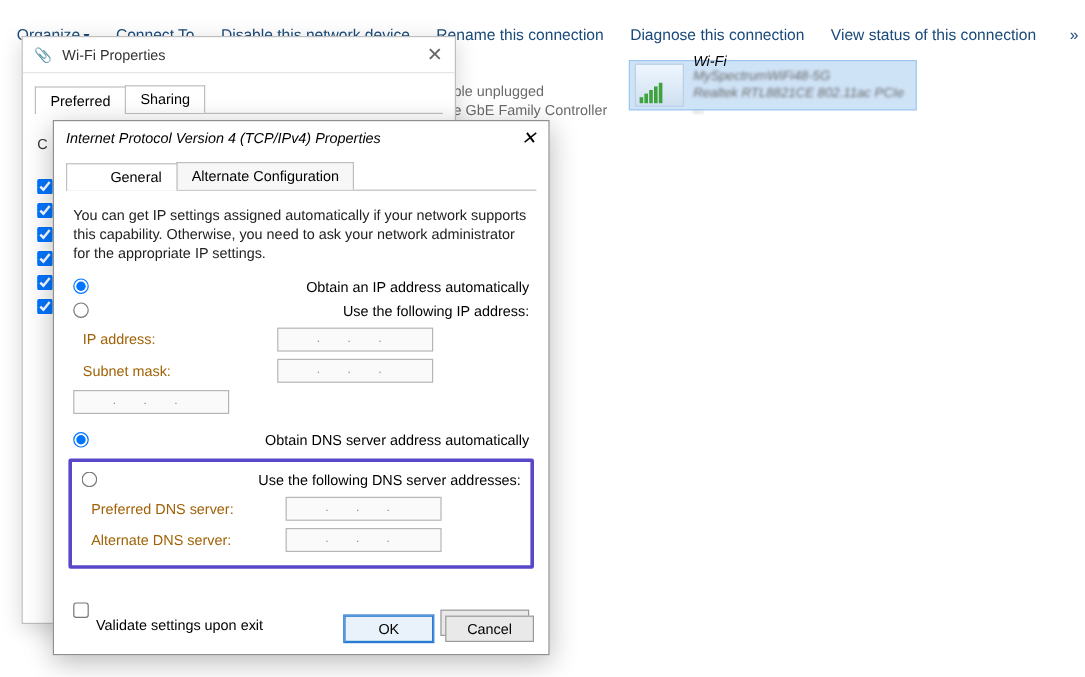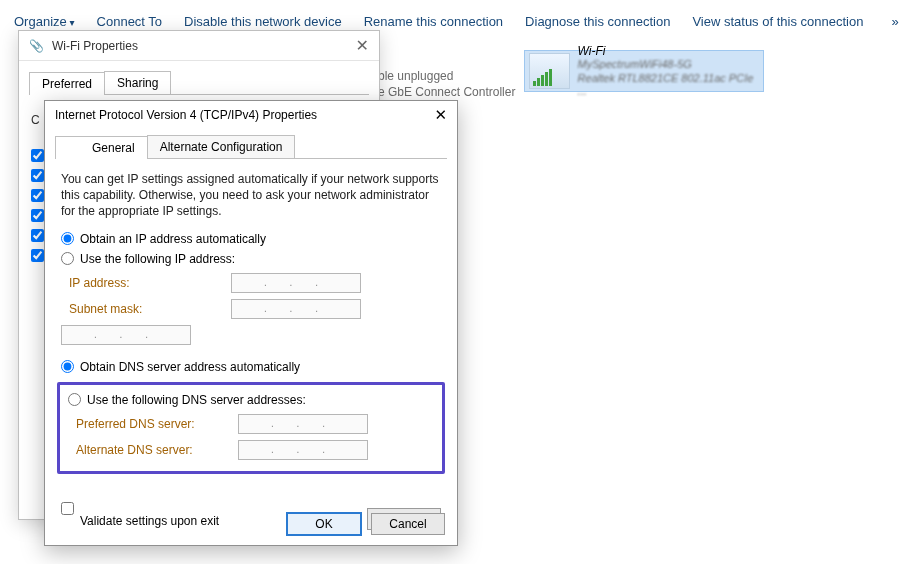--- a/index.html
+++ b/index.html
@@ -1,19 +1,19 @@
 <!DOCTYPE html>
 <html><head>
 <meta charset="utf-8">
 <style>
 * { box-sizing: border-box; margin: 0; padding: 0; font-family: "Segoe UI", Tahoma, sans-serif; }
 body { background: #fff; width: 904px; height: 564px; position: relative; overflow: hidden; font-size: 12px; color: #000; }
 
 
-.toolbar { position: absolute; top: 14px; left: 14px; right: 10px; height: 22px; display: flex; gap: 22px; color: #1a4a7a; font-size: 13px; align-items: flex-start; }
+.toolbar { position: absolute; top: 14px; left: 14px; right: 10px; height: 22px; display: flex; gap: 22px; color: #1a4a7a; font-size: 13px; align-items: flex-end; }
 .toolbar .item { cursor: pointer; white-space: nowrap; }
 .toolbar .chev::after { content: "»"; margin-left: 6px; }
 .toolbar .dropdown::after { content: " ▾"; font-size: 10px; }
 
 
 .wifi-tile { position: absolute; top: 50px; left: 524px; width: 240px; height: 42px; background: #cfe3f7; border: 1px solid #9ec7ef; display: flex; align-items: center; padding: 2px 4px; gap: 8px; }
 .wifi-tile .icon { width: 42px; height: 36px; background: linear-gradient(#eef6ff,#cfe0f0); border: 1px solid #bcd0e3; position: relative; }
 .wifi-tile .bars { position: absolute; bottom: 2px; left: 3px; display: flex; gap: 1px; align-items: flex-end; }
 .wifi-tile .bars span { width: 3px; background: #3fa23f; }
 .wifi-tile .bars span:nth-child(1){height:5px}.wifi-tile .bars span:nth-child(2){height:8px}.wifi-tile .bars span:nth-child(3){height:11px}.wifi-tile .bars span:nth-child(4){height:14px}.wifi-tile .bars span:nth-child(5){height:17px}
@@ -32,29 +32,29 @@
 .dlg1 .tab { padding: 4px 12px; border: 1px solid #bfbfbf; border-bottom: none; background: #fff; margin-right: -1px; font-size: 12px; }
 .dlg1 .tab.active { position: relative; top: 1px; }
 .dlg1 .body { padding: 12px; color: #333; }
 .dlg1 .items { margin-top: 18px; }
 .dlg1 .items .row { display:flex; align-items:center; gap:6px; padding:2px 0; }
 .dlg1 .items input[type=checkbox]{ width:13px; height:13px; }
 .dlg1 .item-icon{ width:16px; height:16px; border:1px solid #9aa; background:linear-gradient(#f3f7fb,#dfe9f2); }
 
 
 .dlg2 { position: absolute; top: 100px; left: 44px; width: 414px; height: 446px; background: #fff; border: 1px solid #8f8f8f; box-shadow: 0 6px 22px rgba(0,0,0,.28); }
-.dlg2 .titlebar { height: 28px; display: flex; align-items: center; padding: 0 10px; font-size: 12px; }
+.dlg2 .titlebar { height: 28px; display: flex; align-items: center; padding: 0 10px; font-size: 12px; font-style: italic; }
 .dlg2 .titlebar .x { margin-left: auto; font-size: 15px; cursor: pointer; }
 .dlg2 .tabs { display: flex; margin: 6px 10px 0; border-bottom: 1px solid #bfbfbf; }
 .dlg2 .tab { padding: 4px 12px; border: 1px solid #bfbfbf; border-bottom: none; background: #f7f7f7; margin-right: -1px; font-size: 12px; }
 .dlg2 .tab.active { background: #fff; position: relative; top: 1px; padding-left: 36px; }
 .dlg2 .content { padding: 12px 16px 10px; }
 .dlg2 .desc { font-size: 12px; color: #222; line-height: 1.35; margin-bottom: 10px; }
 
-.radio-row { display: flex; align-items: center; gap: 6px; padding: 2px 0 4px; }
+.radio-row { display: flex; align-items: center; gap: 6px; padding: 2px 0 4px; justify-content: space-between; }
 .radio-row input[type=radio] { width: 13px; height: 13px; }
 
 .field-row { display: flex; align-items: center; padding: 3px 0; }
 .field-row .lbl { width: 170px; color: #a16207; font-size: 12px; padding-left: 8px; }
 .field-row .ipbox { width: 130px; height: 20px; border: 1px solid #b6b6b6; background: #fafafa; display: flex; align-items: center; justify-content: center; color: #888; letter-spacing: 10px; font-size: 10px; }
 
 .group { margin-top: 10px; }
 .highlight { border: 3px solid #5848c9; border-radius: 2px; padding: 6px 8px 8px; margin: 4px -4px 0; }
 
 .validate-row { display: flex; align-items: center; gap: 6px; margin-top: 14px; }
@@ -75,21 +75,21 @@
   <span class="item">Connect To</span>
   <span class="item">Disable this network device</span>
   <span class="item">Rename this connection</span>
   <span class="item">Diagnose this connection</span>
   <span class="item">View status of this connection</span>
   <span class="item chev"></span>
 </div>
 
 <div class="bg-lines">
   <div>ble unplugged</div>
-  <div>e GbE Connect Controller</div>
+  <div>e GbE Family Controller</div>
 </div>
 
 <div class="wifi-tile">
   <div class="icon">
     <div class="bars">
         <span></span>
         <span></span>
         <span></span>
         <span></span>
         <span></span>

